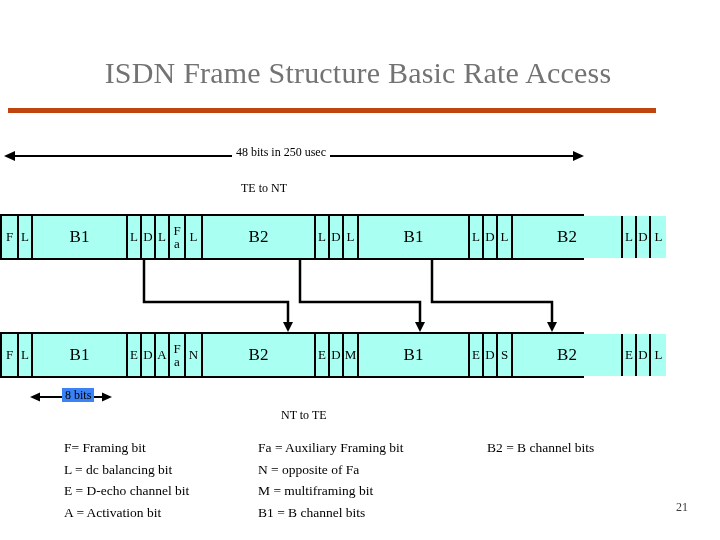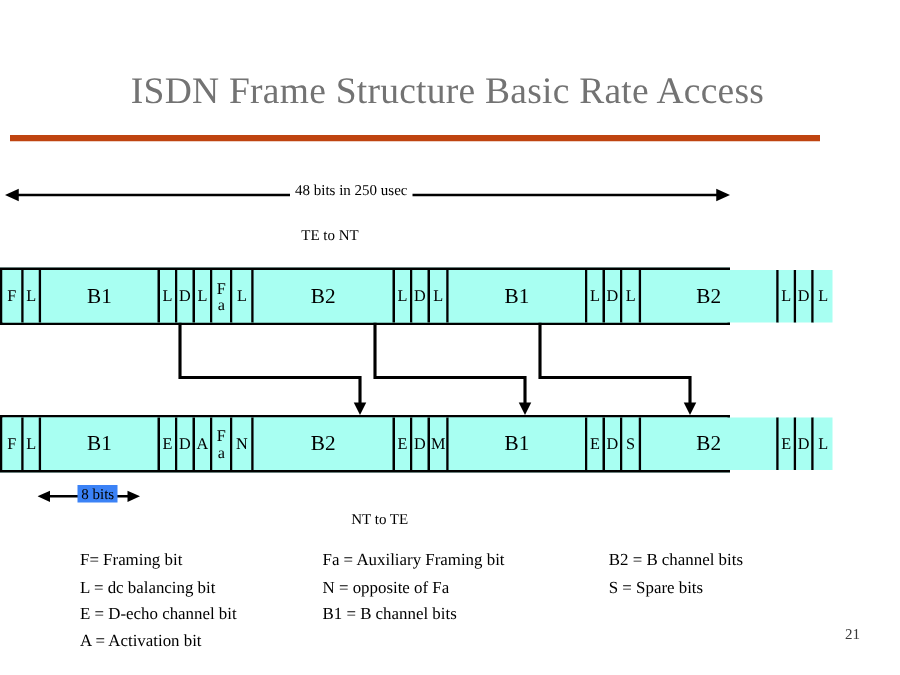--- a/index.html
+++ b/index.html
@@ -236,20 +236,20 @@
 
 <div class="legend-col" id="legend-col-1">
     <span class="legend-line">F= Framing bit</span>
     <span class="legend-line">L = dc balancing bit</span>
     <span class="legend-line">E = D-echo channel bit</span>
     <span class="legend-line">A = Activation bit</span>
   </div>
 <div class="legend-col" id="legend-col-2">
     <span class="legend-line">Fa = Auxiliary Framing bit</span>
     <span class="legend-line">N = opposite of Fa</span>
+    <span class="legend-line">M = multiframing bit</span>
     <span class="legend-line">B1 = B channel bits</span>
   </div>
 <div class="legend-col" id="legend-col-3">
     <span class="legend-line">B2 = B channel bits</span>
-    <span class="legend-line">S = Spare bits</span>
   </div>
 
 <div id="page-number">21</div>
 
 </body></html>

